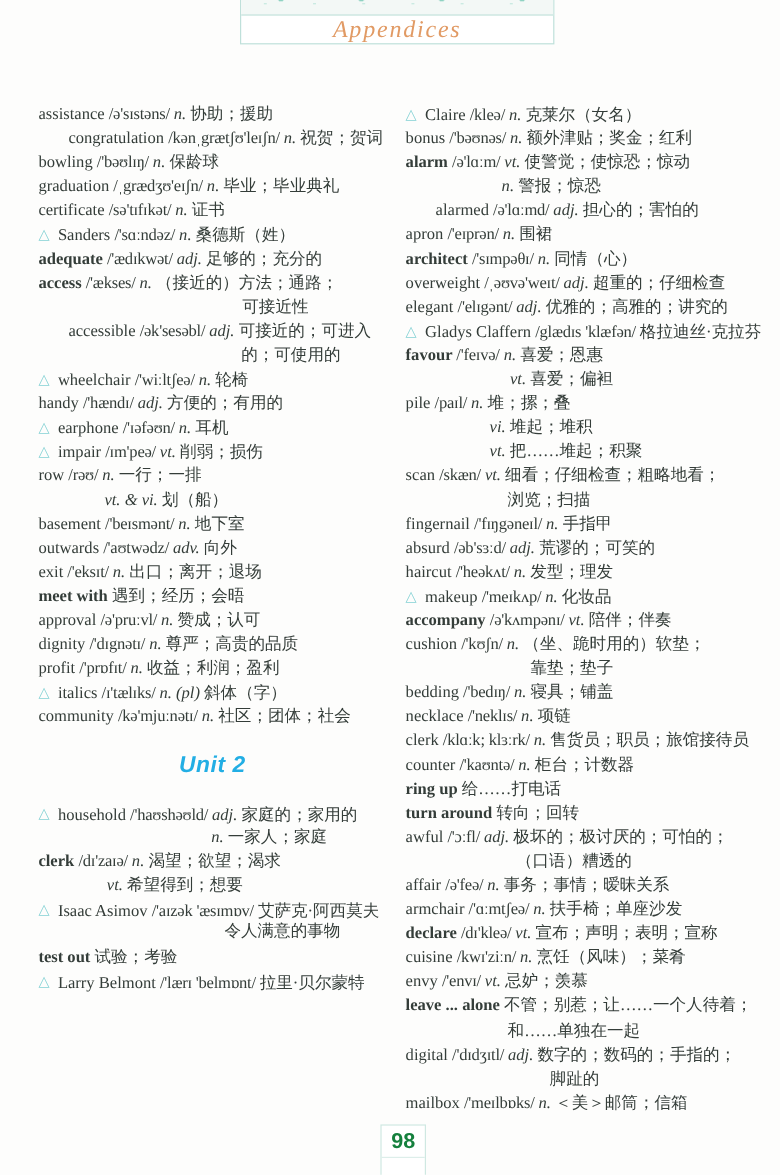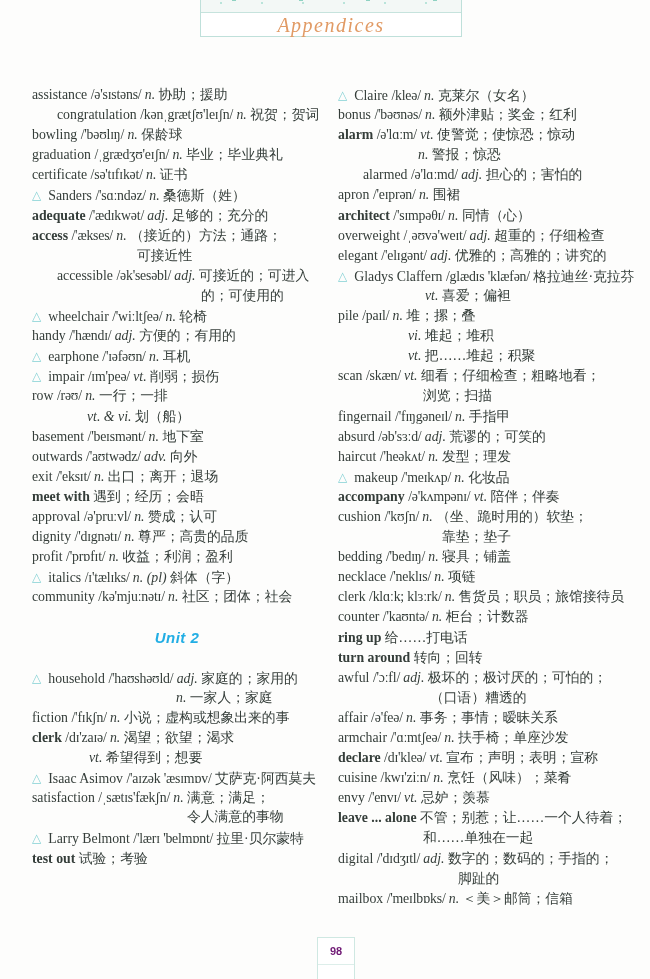--- a/index.html
+++ b/index.html
@@ -32,32 +32,32 @@
   .col{position:absolute;top:85px;font-size:13.8px;}
   .col-left{left:32px;width:290px;}
   .col-right{left:338px;width:304px;}
   .line{height:20.1px;line-height:20.1px;white-space:nowrap;}
   .run-b{font-weight:bold;}
   .run-i{font-style:italic;}
   .run-p{letter-spacing:-0.2px;}
   .tri{color:#84d1d4;font-size:12px;margin-right:7px;vertical-align:1px;}
   .unit-row{height:60.3px;display:flex;align-items:center;justify-content:center;}
   .unit-heading{
-    color:#22aee4;font-weight:bold;font-style:italic;font-size:15px;
+    color:#22aee4;font-weight:bold;font-style:italic;font-size:19px;
     letter-spacing:0.5px;font-family:"Liberation Sans","DejaVu Sans",sans-serif;
   }
   
   .pagenum-box{
     position:absolute;left:317px;top:937px;width:38px;
     border:1px solid #cfe8e2;background:#ffffff;box-sizing:border-box;
   }
   .pagenum{
     height:26px;line-height:26px;text-align:center;
     font-family:"Liberation Sans","DejaVu Sans",sans-serif;
-    font-weight:bold;font-size:11px;color:#701a75;
+    font-weight:bold;font-size:18px;color:#15803d;
     border-bottom:1px solid #ddeeea;
   }
   .pagenum-below{height:18px;}
 </style>
 </head>
 <body>
 
 <div class="header-box">
   <div class="header-texture"></div>
   <div class="header-title">Appendices</div>
@@ -65,21 +65,21 @@
 
 <div class="col col-left" id="col-left">
     <div class="line"><span class="run-w">assistance </span><span class="run-p">/ə'sɪstəns/ </span><span class="run-i">n. </span><span class="run-c">协助；援助</span></div>
     <div class="line" style="padding-left: 25px;"><span class="run-w">congratulation </span><span class="run-p">/kənˌgrætʃʊ'leɪʃn/ </span><span class="run-i">n. </span><span class="run-c">祝贺；贺词</span></div>
     <div class="line"><span class="run-w">bowling </span><span class="run-p">/'bəʊlɪŋ/ </span><span class="run-i">n. </span><span class="run-c">保龄球</span></div>
     <div class="line"><span class="run-w">graduation </span><span class="run-p">/ˌgrædʒʊ'eɪʃn/ </span><span class="run-i">n. </span><span class="run-c">毕业；毕业典礼</span></div>
     <div class="line"><span class="run-w">certificate </span><span class="run-p">/sə'tɪfɪkət/ </span><span class="run-i">n. </span><span class="run-c">证书</span></div>
     <div class="line"><span class="tri">△</span><span class="run-w">Sanders </span><span class="run-p">/'sɑːndəz/ </span><span class="run-i">n. </span><span class="run-c">桑德斯（姓）</span></div>
     <div class="line"><span class="run-b">adequate </span><span class="run-p">/'ædɪkwət/ </span><span class="run-i">adj. </span><span class="run-c">足够的；充分的</span></div>
     <div class="line"><span class="run-b">access </span><span class="run-p">/'ækses/ </span><span class="run-i">n. </span><span class="run-c">（接近的）方法；通路；</span></div>
-    <div class="line" style="padding-left: 105px;"><span class="run-c">可接近性</span></div>
+    <div class="line" style="padding-left: 105px; text-align: center;"><span class="run-c">可接近性</span></div>
     <div class="line" style="padding-left: 25px;"><span class="run-w">accessible </span><span class="run-p">/ək'sesəbl/ </span><span class="run-i">adj. </span><span class="run-c">可接近的；可进入</span></div>
     <div class="line" style="padding-left: 169px;"><span class="run-c">的；可使用的</span></div>
     <div class="line"><span class="tri">△</span><span class="run-w">wheelchair </span><span class="run-p">/'wiːltʃeə/ </span><span class="run-i">n. </span><span class="run-c">轮椅</span></div>
     <div class="line"><span class="run-w">handy </span><span class="run-p">/'hændɪ/ </span><span class="run-i">adj. </span><span class="run-c">方便的；有用的</span></div>
     <div class="line"><span class="tri">△</span><span class="run-w">earphone </span><span class="run-p">/'ɪəfəʊn/ </span><span class="run-i">n. </span><span class="run-c">耳机</span></div>
     <div class="line"><span class="tri">△</span><span class="run-w">impair </span><span class="run-p">/ɪm'peə/ </span><span class="run-i">vt. </span><span class="run-c">削弱；损伤</span></div>
     <div class="line"><span class="run-w">row </span><span class="run-p">/rəʊ/ </span><span class="run-i">n. </span><span class="run-c">一行；一排</span></div>
     <div class="line" style="padding-left: 55px;"><span class="run-i">vt. &amp; vi. </span><span class="run-c">划（船）</span></div>
     <div class="line"><span class="run-w">basement </span><span class="run-p">/'beɪsmənt/ </span><span class="run-i">n. </span><span class="run-c">地下室</span></div>
     <div class="line"><span class="run-w">outwards </span><span class="run-p">/'aʊtwədz/ </span><span class="run-i">adv. </span><span class="run-c">向外</span></div>
@@ -88,40 +88,39 @@
     <div class="line"><span class="run-w">approval </span><span class="run-p">/ə'pruːvl/ </span><span class="run-i">n. </span><span class="run-c">赞成；认可</span></div>
     <div class="line"><span class="run-w">dignity </span><span class="run-p">/'dɪgnətɪ/ </span><span class="run-i">n. </span><span class="run-c">尊严；高贵的品质</span></div>
     <div class="line"><span class="run-w">profit </span><span class="run-p">/'prɒfɪt/ </span><span class="run-i">n. </span><span class="run-c">收益；利润；盈利</span></div>
     <div class="line"><span class="tri">△</span><span class="run-w">italics </span><span class="run-p">/ɪ'tælɪks/ </span><span class="run-i">n. (pl) </span><span class="run-c">斜体（字）</span></div>
     <div class="line"><span class="run-w">community </span><span class="run-p">/kə'mjuːnətɪ/ </span><span class="run-i">n. </span><span class="run-c">社区；团体；社会</span></div>
     <div class="unit-row">
       <span class="unit-heading">Unit 2</span>
     </div>
     <div class="line"><span class="tri">△</span><span class="run-w">household </span><span class="run-p">/'haʊshəʊld/ </span><span class="run-i">adj. </span><span class="run-c">家庭的；家用的</span></div>
     <div class="line" style="padding-left: 144px;"><span class="run-i">n. </span><span class="run-c">一家人；家庭</span></div>
-    <div class="line"><span class="run-w">fiction </span><span class="run-p">/'fɪkʃn/ </span><span class="run-i">n. </span><span class="run-c">小说；虚构或想象出来的事</span></div>
     <div class="line"><span class="run-b">clerk </span><span class="run-p">/dɪ'zaɪə/ </span><span class="run-i">n. </span><span class="run-c">渴望；欲望；渴求</span></div>
     <div class="line" style="padding-left: 57px;"><span class="run-i">vt. </span><span class="run-c">希望得到；想要</span></div>
     <div class="line"><span class="tri">△</span><span class="run-w">Isaac Asimov </span><span class="run-p">/'aɪzək 'æsɪmɒv/ </span><span class="run-c">艾萨克·阿西莫夫</span></div>
-    <div class="line"><span class="run-w">satisfaction </span><span class="run-p">/ˌsætɪs'fækʃn/ </span><span class="run-i">n. </span><span class="run-c">满意；满足；</span></div>
     <div class="line" style="padding-left: 155px; font-family: Liberation Mono, monospace;"><span class="run-c">令人满意的事物</span></div>
+    <div class="line"><span class="run-b">test out </span><span class="run-c">试验；考验</span></div>
     <div class="line"><span class="tri">△</span><span class="run-w">Larry Belmont </span><span class="run-p">/'lærɪ 'belmɒnt/ </span><span class="run-c">拉里·贝尔蒙特</span></div>
-    <div class="line"><span class="run-b">test out </span><span class="run-c">试验；考验</span></div>
   </div>
 <div class="col col-right" id="col-right">
     <div class="line"><span class="tri">△</span><span class="run-w">Claire </span><span class="run-p">/kleə/ </span><span class="run-i">n. </span><span class="run-c">克莱尔（女名）</span></div>
     <div class="line"><span class="run-w">bonus </span><span class="run-p">/'bəʊnəs/ </span><span class="run-i">n. </span><span class="run-c">额外津贴；奖金；红利</span></div>
     <div class="line"><span class="run-b">alarm </span><span class="run-p">/ə'lɑːm/ </span><span class="run-i">vt. </span><span class="run-c">使警觉；使惊恐；惊动</span></div>
     <div class="line" style="padding-left: 80px;"><span class="run-i">n. </span><span class="run-c">警报；惊恐</span></div>
     <div class="line" style="padding-left: 25px;"><span class="run-w">alarmed </span><span class="run-p">/ə'lɑːmd/ </span><span class="run-i">adj. </span><span class="run-c">担心的；害怕的</span></div>
     <div class="line"><span class="run-w">apron </span><span class="run-p">/'eɪprən/ </span><span class="run-i">n. </span><span class="run-c">围裙</span></div>
     <div class="line"><span class="run-b">architect </span><span class="run-p">/'sɪmpəθɪ/ </span><span class="run-i">n. </span><span class="run-c">同情（心）</span></div>
     <div class="line"><span class="run-w">overweight </span><span class="run-p">/ˌəʊvə'weɪt/ </span><span class="run-i">adj. </span><span class="run-c">超重的；仔细检查</span></div>
     <div class="line"><span class="run-w">elegant </span><span class="run-p">/'elɪgənt/ </span><span class="run-i">adj. </span><span class="run-c">优雅的；高雅的；讲究的</span></div>
     <div class="line"><span class="tri">△</span><span class="run-w">Gladys Claffern </span><span class="run-p">/glædɪs 'klæfən/ </span><span class="run-c">格拉迪丝·克拉芬</span></div>
+    <div class="line"><span class="run-b">favour </span><span class="run-p">/'feɪvə/ </span><span class="run-i">n. </span><span class="run-c">喜爱；恩惠</span></div>
     <div class="line" style="padding-left: 87px;"><span class="run-i">vt. </span><span class="run-c">喜爱；偏袒</span></div>
     <div class="line"><span class="run-w">pile </span><span class="run-p">/paɪl/ </span><span class="run-i">n. </span><span class="run-c">堆；摞；叠</span></div>
     <div class="line" style="padding-left: 70px;"><span class="run-i">vi. </span><span class="run-c">堆起；堆积</span></div>
     <div class="line" style="padding-left: 70px;"><span class="run-i">vt. </span><span class="run-c">把……堆起；积聚</span></div>
     <div class="line"><span class="run-w">scan </span><span class="run-p">/skæn/ </span><span class="run-i">vt. </span><span class="run-c">细看；仔细检查；粗略地看；</span></div>
     <div class="line" style="padding-left: 85px;"><span class="run-c">浏览；扫描</span></div>
     <div class="line"><span class="run-w">fingernail </span><span class="run-p">/'fɪŋgəneɪl/ </span><span class="run-i">n. </span><span class="run-c">手指甲</span></div>
     <div class="line"><span class="run-w">absurd </span><span class="run-p">/əb'sɜːd/ </span><span class="run-i">adj. </span><span class="run-c">荒谬的；可笑的</span></div>
     <div class="line"><span class="run-w">haircut </span><span class="run-p">/'heəkʌt/ </span><span class="run-i">n. </span><span class="run-c">发型；理发</span></div>
     <div class="line"><span class="tri">△</span><span class="run-w">makeup </span><span class="run-p">/'meɪkʌp/ </span><span class="run-i">n. </span><span class="run-c">化妆品</span></div>

